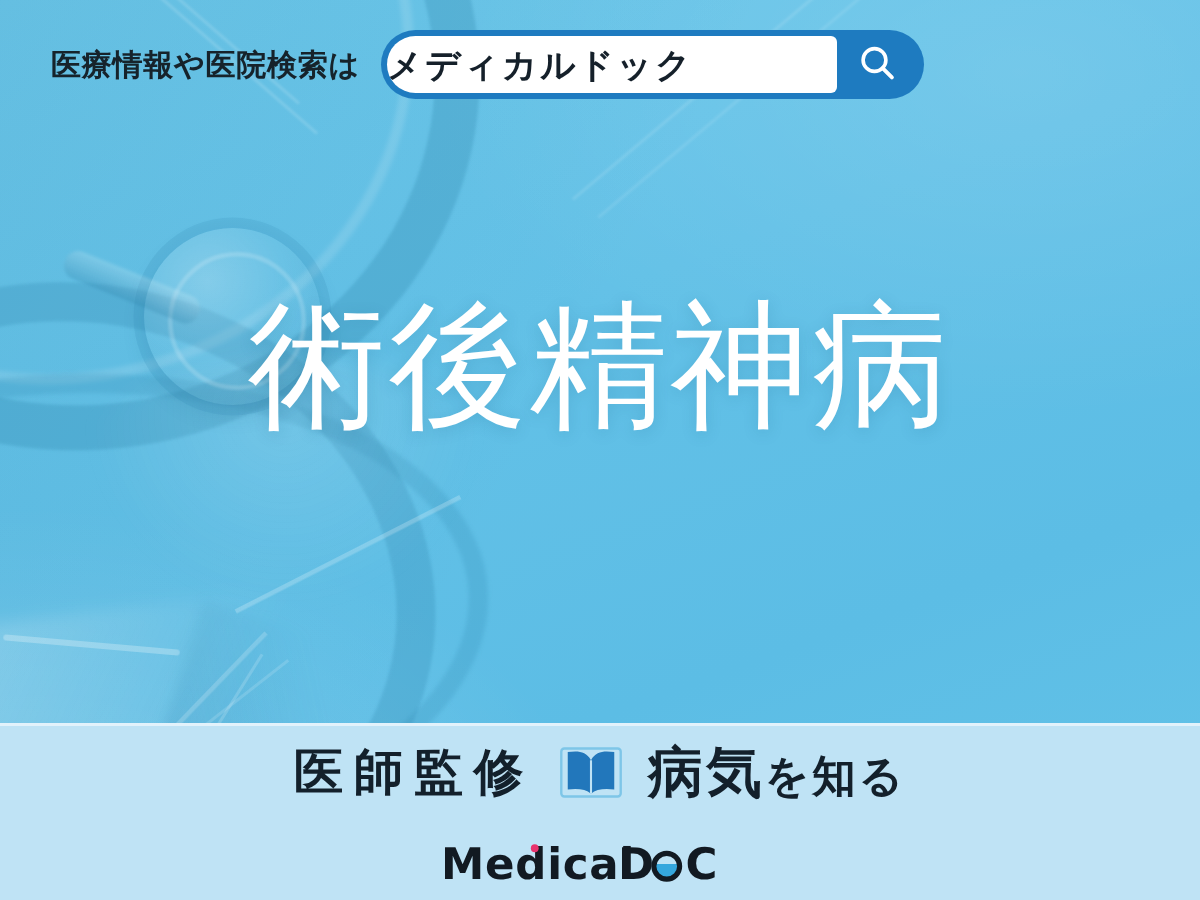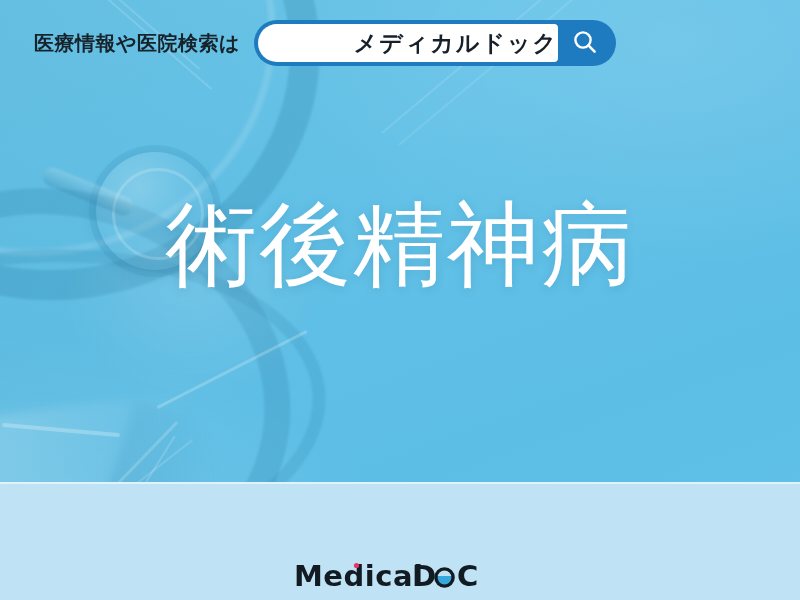--- a/index.html
+++ b/index.html
@@ -214,21 +214,21 @@
     box-sizing: border-box;
     padding: 4px;
   }
   .search-field {
     flex: 1 1 auto;
     height: 38px;
     background: #ffffff;
     border-radius: 19px 4px 4px 19px;
     display: flex;
     align-items: center;
-    justify-content: flex-end;
+    justify-content: flex-start;
     overflow: hidden;
   }
   .search-value {
     font-size: 23px;
     font-weight: 700;
     color: #15202a;
     letter-spacing: 2px;
     white-space: nowrap;
   }
   .search-btn {
@@ -386,20 +386,38 @@
     </div>
   </div>
 
   <div class="title-wrap">
     <span class="title">術後精神病</span>
   </div>
 
   <div class="banner">
     <div class="banner-top-line"></div>
 
+    <div class="banner-row">
+      <span class="banner-kanji">医師監修</span>
+
+      <span class="book-icon">
+        <svg width="42" height="36" viewBox="0 0 42 36" aria-hidden="true">
+          <rect x="1.2" y="2" width="39.6" height="32" rx="2" fill="none" stroke="#7ec6e8" stroke-width="1.6"></rect>
+          <path d="M21 9.8 C17.6 3.6 12.2 3.6 5.5 4.4 L5.5 29.4 C12.2 28.6 17.6 29.2 21 32.2 Z" fill="#2277bb"></path>
+          <path d="M21 9.8 C24.4 3.6 29.8 3.6 36.5 4.4 L36.5 29.4 C29.8 28.6 24.4 29.2 21 32.2 Z" fill="#2277bb"></path>
+          <path d="M21 9.8 L21 32.2" stroke="#bfe3f5" stroke-width="1.4"></path>
+        </svg>
+      </span>
+
+      <span class="banner-tail">
+        <span class="big">病気</span>
+        <span class="sm">を</span>
+        <span class="sm">知る</span>
+      </span>
+    </div>
 
     <div class="logo">
       <span class="logo-text">
         <svg width="212" height="36" viewBox="0 0 212 36" aria-hidden="true">
           <text x="0" y="27" font-family="DejaVu Sans, Liberation Sans, sans-serif" font-size="29" font-weight="bold" fill="#121a22" letter-spacing="0.5">Medical</text>
           <circle cx="62.5" cy="6.5" r="2.6" fill="#e8336d"></circle>
           <text x="118" y="27" font-family="DejaVu Sans, Liberation Sans, sans-serif" font-size="29" font-weight="bold" fill="#121a22" letter-spacing="1.5">D</text>
           <g>
             <clipPath id="ohalf">
                 <rect x="138" y="17" width="24" height="14"></rect>

